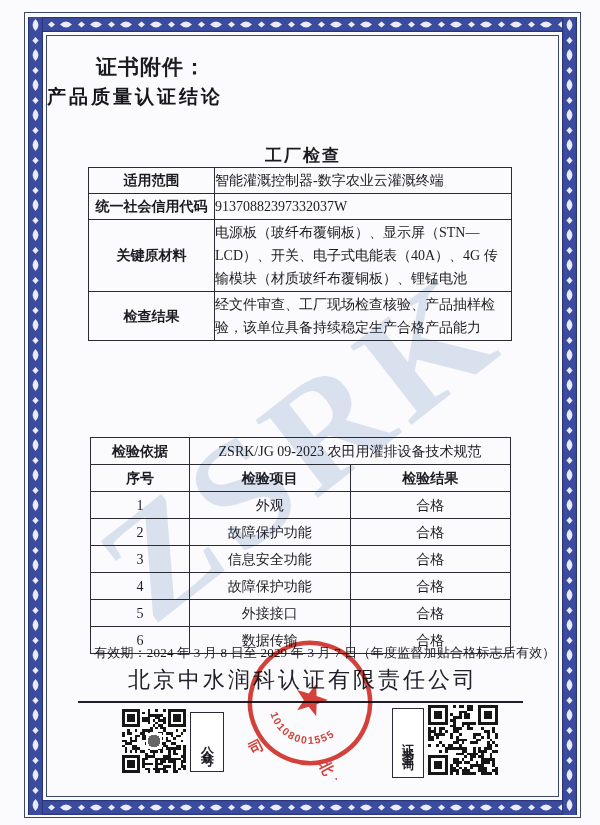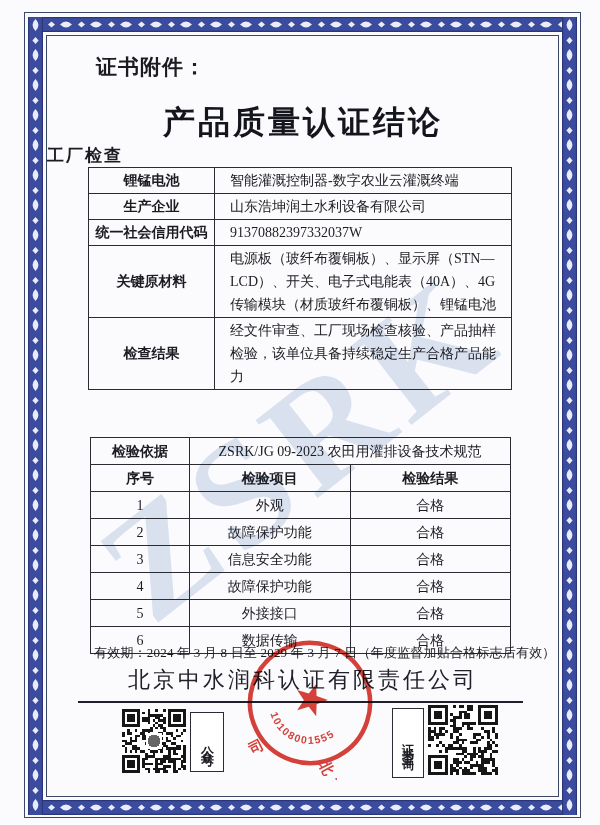--- a/index.html
+++ b/index.html
@@ -17,31 +17,31 @@
   .band svg{width:100%;height:100%;display:block;}
 
   .watermark{position:absolute;left:40px;top:360px;width:520px;text-align:center;
     font-size:152px;font-weight:bold;letter-spacing:10px;color:#c3d1e7;opacity:.6;
     transform:rotate(-38deg);transform-origin:center;z-index:0;user-select:none;
     font-family:"Liberation Serif","DejaVu Serif",serif;}
 
   .content{position:absolute;inset:0;z-index:1;}
 
   .attach{position:absolute;left:96px;top:53px;font-size:21px;font-weight:bold;letter-spacing:1px;}
-  .title{position:absolute;left:47px;right:41px;top:84px;text-align:center;font-size:32px;font-weight:bold;
-    letter-spacing:3px;font-family:"Liberation Sans","DejaVu Sans",sans-serif;color:#15151d;margin-top:17px;}
-  .subhead{position:absolute;left:47px;right:41px;text-align:left;font-size:17px;font-weight:bold;letter-spacing:2px;}
+  .title{position:absolute;left:47px;right:41px;top:84px;font-size:19px;font-weight:bold;
+    letter-spacing:3px;font-family:"Liberation Sans","DejaVu Sans",sans-serif;color:#15151d;}
+  .subhead{position:absolute;left:47px;right:41px;text-align:center;font-size:17px;font-weight:bold;letter-spacing:2px;}
   .subhead.factory{top:144px;}
   .subhead.sampling{top:411px;}
 
   table{border-collapse:collapse;table-layout:fixed;background:transparent;}
   td{border:1px solid #2b2b33;font-size:14px;line-height:23px;padding:1px 4px;vertical-align:middle;}
   .t1{position:absolute;left:88px;top:167px;width:424px;border:1.5px solid #22222a;}
   .t1 td.lab{width:117px;text-align:center;font-weight:bold;}
-  .t1 td.val{text-align:left;padding-left:15px;}
+  .t1 td.val{text-align:left;padding-left:0;}
   .t2{position:absolute;left:90px;top:437px;width:421px;border:1.5px solid #22222a;}
   .t2 td{text-align:center;height:24px;margin-left:44px;}
   .t2 .c0{width:90px;}
   .t2 .c2{width:98px;}
   .t2 td.hd{font-weight:bold;}
 
   .validity{position:absolute;left:94px;top:644px;font-size:13px;font-weight:normal;letter-spacing:.2px;white-space:nowrap;}
   .company{position:absolute;left:47px;right:41px;top:665px;text-align:center;font-size:22px;letter-spacing:3px;color:#20202a;}
   .rule{position:absolute;left:78px;top:701px;width:445px;height:2px;background:#20202a;}
 
@@ -113,26 +113,22 @@
 
   <div class="content">
 
     <div class="attach">证书附件：</div>
     <div class="title">产品质量认证结论</div>
     <div class="subhead factory">工厂检查</div>
 
     <table class="t1">
       <tbody>
           <tr>
-        <td class="lab">锂锰电池</td>
+        <td class="lab">适用范围</td>
         <td class="val">智能灌溉控制器-数字农业云灌溉终端</td>
-      </tr>
-      <tr>
-        <td class="lab">生产企业</td>
-        <td class="val">山东浩坤润土水利设备有限公司</td>
       </tr>
       <tr>
         <td class="lab">统一社会信用代码</td>
         <td class="val">91370882397332037W</td>
       </tr>
       <tr>
         <td class="lab">关键原材料</td>
         <td class="val">电源板（玻纤布覆铜板）、显示屏（STN—LCD）、开关、电子式电能表（40A）、4G 传输模块（材质玻纤布覆铜板）、锂锰电池</td>
       </tr>
       <tr>

